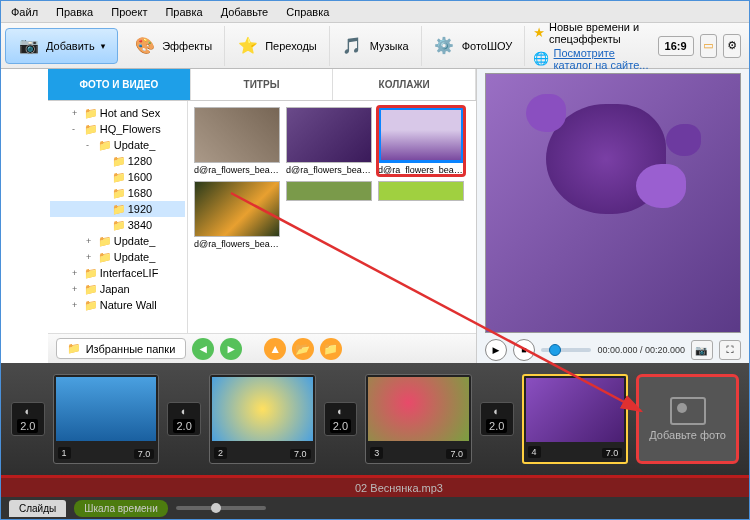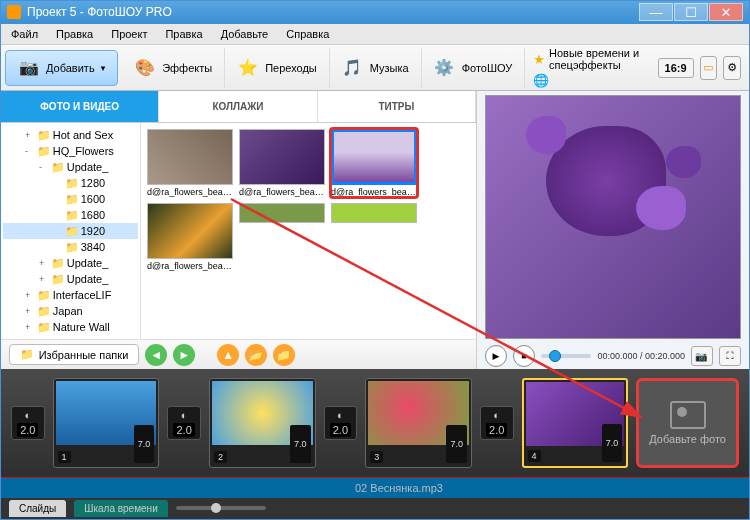--- a/index.html
+++ b/index.html
@@ -17,21 +17,21 @@
 .tool-btn { height: 40px; display: flex; align-items: center; gap: 6px; padding: 0 12px; border-right: 1px solid #ddd; cursor: pointer; }
 .tool-btn.primary { background: linear-gradient(#d3ebff,#a6d4ff); border: 1px solid #6faee8; border-radius: 4px; margin: 3px 4px; height: 36px; }
 .tool-icon { width: 22px; height: 22px; display: flex; align-items: center; justify-content: center; font-size: 16px; }
 .rpanel-top { display: flex; align-items: center; gap: 6px; padding: 4px 8px; }
 .star { color: #f0b400; font-size: 13px; }
 .globe { color: #2a7dd1; font-size: 13px; }
 .link { color: #1a65c0; text-decoration: underline; cursor: pointer; }
 .aspect-btn { border: 1px solid #aaa; border-radius: 3px; padding: 3px 6px; background: #f5f5f5; cursor: pointer; font-weight: bold; }
 .icon-btn { width: 26px; height: 24px; border: 1px solid #aaa; border-radius: 3px; background: #f5f5f5; display: flex; align-items: center; justify-content: center; cursor: pointer; }
 .content { flex: 1; display: flex; background: #fff; }
-.left-col { flex: 1; display: flex; flex-direction: column; border-right: 1px solid #ccc; }
+.left-col { flex: 1; display: flex; flex-direction: column; border-right: 1px solid #ccc; margin-left: 47px; }
 .right-col { width: 272px; display: flex; flex-direction: column; background: #f0f4f8; }
 .tabs { height: 32px; display: flex; background: #fff; border-bottom: 1px solid #ccc; }
 .tab { flex: 1; display: flex; align-items: center; justify-content: center; cursor: pointer; font-weight: bold; font-size: 10px; color: #555; border-right: 1px solid #ddd; }
 .tab.active { background: #1e9fe8; color: #fff; }
 .browser { flex: 1; display: flex; overflow: hidden; }
 .tree { width: 140px; border-right: 1px solid #ddd; padding: 4px 2px; overflow: hidden; font-size: 10px; }
 .tree-node { display: flex; align-items: center; gap: 2px; height: 16px; padding-left: 8px; white-space: nowrap; cursor: pointer; }
 .tree-node.l1 { padding-left: 22px; }
 .tree-node.l2 { padding-left: 36px; }
 .tree-node.l3 { padding-left: 50px; }
@@ -52,49 +52,40 @@
 .play-bar { height: 26px; display: flex; align-items: center; gap: 6px; padding: 0 8px; }
 .play-btn { width: 22px; height: 22px; border-radius: 11px; border: 1px solid #888; background: #fff; display: flex; align-items: center; justify-content: center; cursor: pointer; font-size: 9px; }
 .seek { flex: 1; height: 4px; background: #c8d4e0; border-radius: 2px; position: relative; cursor: pointer; }
 .seek-knob { position: absolute; left: 8px; top: -4px; width: 12px; height: 12px; border-radius: 6px; background: #1e9fe8; border: 1px solid #0a6aa8; }
 .time { font-size: 9px; color: #333; }
 .timeline { height: 112px; background: linear-gradient(#4a4a4a,#2f2f2f); display: flex; align-items: center; padding: 8px 10px; gap: 8px; position: relative; }
 .slide { width: 108px; height: 90px; background: #222; border: 1px solid #666; border-radius: 3px; position: relative; cursor: pointer; overflow: hidden; }
 .slide.active { border: 2px solid #ffd040; }
 .slide-img { height: 64px; background: #678; margin: 2px; }
 .slide-num { position: absolute; left: 4px; bottom: 4px; background: #111; color: #ddd; padding: 1px 4px; font-size: 9px; border-radius: 2px; }
-.slide-dur { position: absolute; right: 4px; bottom: 4px; background: #111; color: #ddd; padding: 14px 4px; font-size: 9px; border-radius: 2px; }
+.slide-dur { position: absolute; right: 4px; bottom: 4px; background: #111; color: #ddd; padding: 0 4px; font-size: 9px; border-radius: 2px; }
 .trans { width: 34px; height: 34px; background: #1a1a1a; border: 1px solid #555; border-radius: 3px; color: #ccc; display: flex; flex-direction: column; align-items: center; justify-content: center; cursor: pointer; font-size: 9px; }
 .trans-dur { background: #000; padding: 1px 3px; border-radius: 2px; margin-top: 2px; }
 .add-slot { width: 104px; height: 90px; border: 3px solid #e93b3b; border-radius: 6px; background: #555; display: flex; flex-direction: column; align-items: center; justify-content: center; color: #bbb; cursor: pointer; gap: 4px; }
 .add-ico { width: 36px; height: 28px; border: 2px solid #999; border-radius: 3px; position: relative; }
 .add-ico::after { content: ""; position: absolute; width: 10px; height: 10px; border-radius: 5px; background: #999; top: 4px; left: 5px; }
 .arrow-line { position: absolute; pointer-events: none; z-index: 50; }
-.audio-bar { height: 22px; background: #0369a1; display: flex; align-items: center; justify-content: center; color: #bbb; font-size: 10px; border-top: 1px solid #b91c1c; padding-left: 48px; }
+.audio-bar { height: 22px; background: #7f1d1d; display: flex; align-items: center; justify-content: center; color: #bbb; font-size: 10px; border-top: 3px solid #b91c1c; padding-left: 48px; }
 .footer { height: 22px; background: #333; display: flex; align-items: center; padding: 0 8px; gap: 8px; }
 .footer-tab { padding: 3px 10px; background: #d8d8d8; border-radius: 3px 3px 0 0; cursor: pointer; font-size: 10px; }
-.footer-tab.inactive { background: #0f766e; color: #ccc; }
+.footer-tab.inactive { background: #4d7c0f; color: #ccc; border-radius: 8px; }
 .zoom-slider { width: 90px; height: 4px; background: #666; border-radius: 2px; position: relative; cursor: pointer; }
 .zoom-knob { position: absolute; left: 35px; top: -3px; width: 10px; height: 10px; border-radius: 5px; background: #ccc; }
 
 .fl { position: absolute; border-radius: 50% 40% 45% 50%; }
 </style>
 </head>
 <body>
 
 <div class="window">
-  <div class="titlebar">
-    <span class="titlebar-icon"></span>
-    <span class="titlebar-title">Проект 5 - ФотоШОУ PRO</span>
-    <div class="win-btns">
-      <div class="win-btn">—</div>
-      <div class="win-btn">☐</div>
-      <div class="win-btn close">✕</div>
-    </div>
-  </div>
 
   <div class="menubar">
     <span class="menu-item">Файл</span>
     <span class="menu-item">Правка</span>
     <span class="menu-item">Проект</span>
     <span class="menu-item">Правка</span>
     <span class="menu-item">Добавьте</span>
     <span class="menu-item">Справка</span>
   </div>
 
@@ -122,38 +113,39 @@
     </div>
     <div style="flex:1"></div>
     <div class="rpanel-top">
       <div style="display:flex;flex-direction:column;gap:2px">
         <div style="display:flex;align-items:center;gap:4px">
           <span class="star">★</span>
           <span>Новые времени и спецэффекты</span>
         </div>
         <div style="display:flex;align-items:center;gap:4px">
           <span class="globe">🌐</span>
+          <span class="link">Посмотрите каталог на сайте...</span>
         </div>
       </div>
       <div class="aspect-btn">16:9</div>
       <div class="icon-btn">
           <span style="color:#e8a030">▭</span>
         </div>
       <div class="icon-btn">
           <span>⚙</span>
         </div>
     </div>
   </div>
 
   <div class="content">
     <div class="left-col">
       <div class="tabs">
         <div class="tab active">ФОТО И ВИДЕО</div>
+        <div class="tab">ТИТРЫ</div>
         <div class="tab">КОЛЛАЖИ</div>
-        <div class="tab">ТИТРЫ</div>
       </div>
       <div class="browser">
         <div class="tree" id="tree">
             <div class="tree-node l1">
               <span class="expander">+</span>
               <span class="folder-icon">📁</span>
               <span>Hot and Sex</span>
             </div>
             <div class="tree-node l1">
               <span class="expander">-</span>

